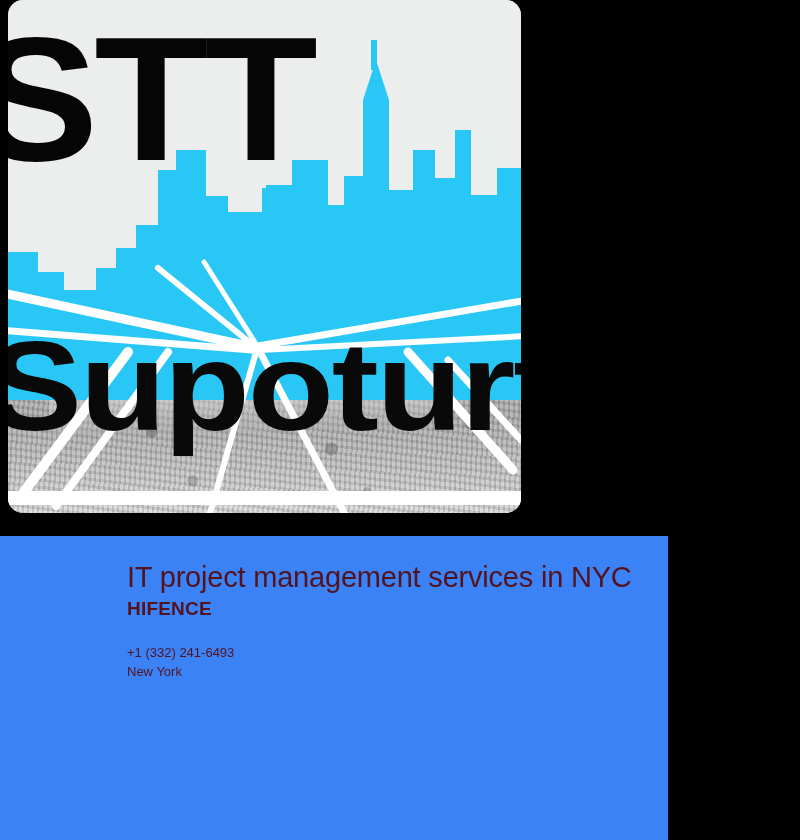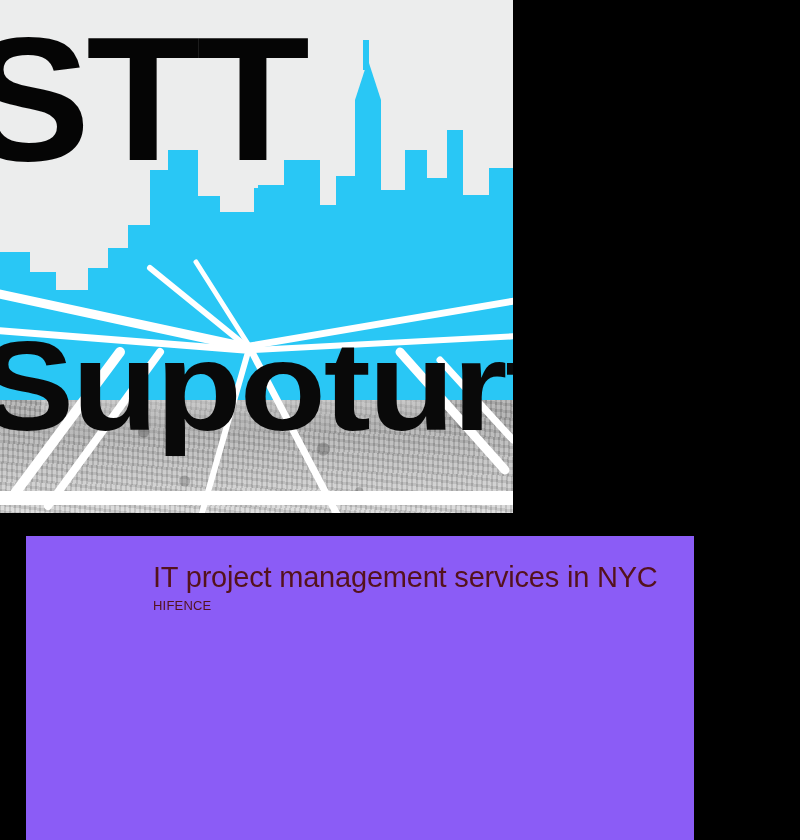--- a/index.html
+++ b/index.html
@@ -18,26 +18,27 @@
   #page {
     position: relative;
     width: 800px;
     height: 840px;
     background: #000000;
   }
 
   
   .hero {
     position: absolute;
-    left: 0;
+    left: 8px;
     top: 0;
     width: 513px;
     height: 513px;
     overflow: hidden;
     background: #7dd3fc;
+    border-radius: 15px;
   }
 
   
   .hero-sky {
     position: absolute;
     left: 0; top: 0;
     width: 513px; height: 330px;
     background: #eceded;
   }
 
@@ -139,22 +140,21 @@
     background: #000000;
   }
 
   
   .info-panel {
     position: absolute;
     left: 0;
     top: 536px;
     width: 668px;
     height: 304px;
-    background: #8b5cf6;
-    margin-left: 26px;
+    background: #3b82f6;
   }
 
   .info-inner {
     position: absolute;
     left: 127px;
     top: 24px;
     right: 24px;
   }
 
   .headline {
@@ -162,22 +162,22 @@
     font-size: 29px;
     font-weight: 400;
     color: #54121c;
     line-height: 1.18;
     margin: 0 0 4px 0;
     letter-spacing: -0.2px;
   }
 
   .subhead {
     font-family: "Liberation Sans", sans-serif;
-    font-size: 13px;
-    font-weight: 400;
+    font-size: 19px;
+    font-weight: 700;
     color: #54121c;
     line-height: 1.2;
     margin: 0 0 22px 0;
     letter-spacing: 0.2px;
   }
 
   .contact-list {
     list-style: none;
     margin: 0;
     padding: 0;
@@ -273,18 +273,20 @@
   <div class="black-band"></div>
 
   <div class="info-panel">
     <div class="info-inner">
 
       <h1 class="headline">IT project management services in NYC</h1>
 
       <div class="subhead">HIFENCE</div>
 
       <ul class="contact-list">
+        <li>+1 (332) 241-6493</li>
+        <li>New York</li>
       </ul>
 
     </div>
   </div>
 
 </div>
 
 </body></html>

